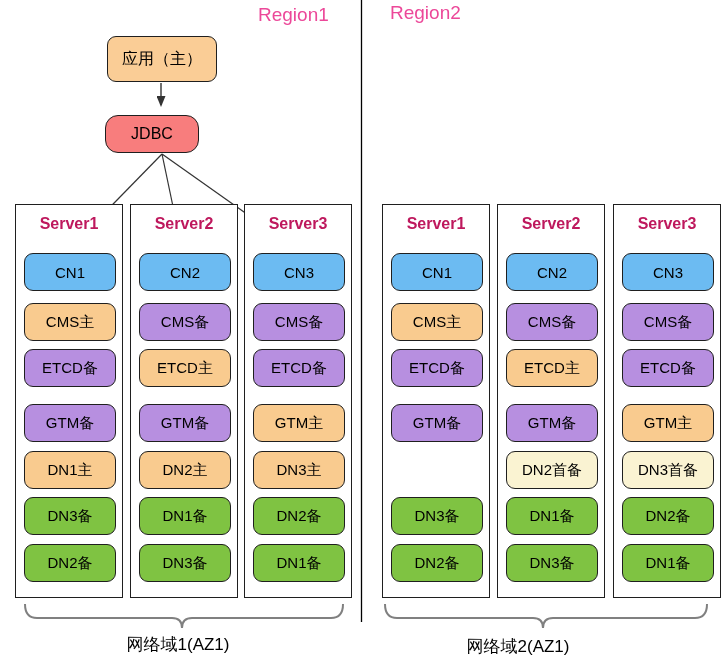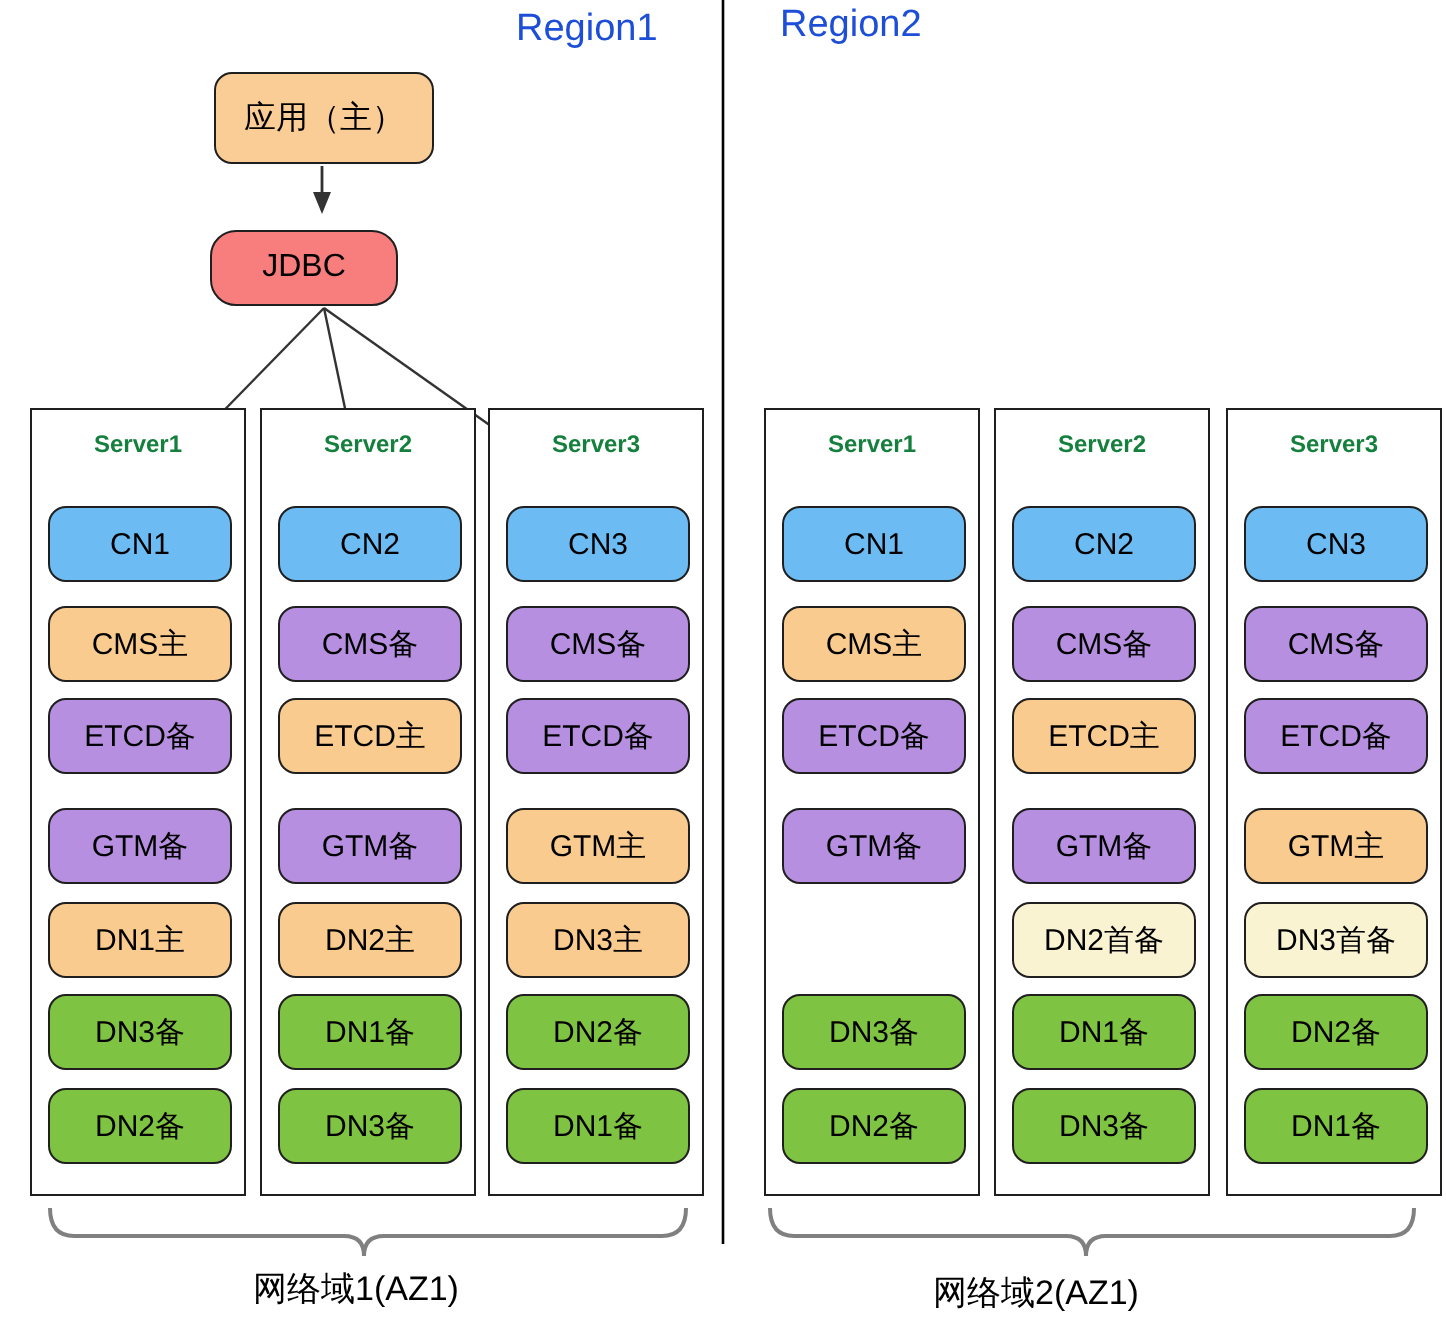--- a/index.html
+++ b/index.html
@@ -1,31 +1,31 @@
 <!DOCTYPE html>
 <html><head>
 <meta charset="utf-8">
 <style>
   html,body{margin:0;padding:0;background:#ffffff;}
   #stage{
     position:relative;width:723px;height:661px;background:#ffffff;overflow:hidden;
     font-family:"Liberation Sans","DejaVu Sans",sans-serif;color:#000;
   }
   #overlay{position:absolute;left:0;top:0;width:723px;height:661px;pointer-events:none;}
-  .region-label{position:absolute;font-size:19px;color:#1d4ed8;}
+  .region-label{position:absolute;font-size:19px;color:#ec4899;}
   .top-box{
     position:absolute;display:flex;align-items:center;justify-content:center;
     border:1.6px solid #1f1f1f;border-radius:9px;font-size:16px;box-sizing:border-box;
   }
   .server-col{
     position:absolute;border:1.4px solid #1f1f1f;background:#ffffff;box-sizing:border-box;
   }
   .server-title{
     position:absolute;left:0;top:10px;width:100%;text-align:center;
-    font-weight:bold;font-size:12px;color:#15803d;
+    font-weight:bold;font-size:16px;color:#be185d;
   }
   .node-box{
     position:absolute;left:8px;width:92px;height:38px;box-sizing:border-box;
     border:1.6px solid #1f1f1f;border-radius:9px;
     display:flex;align-items:center;justify-content:center;font-size:15px;color:#000;
   }
   .net-label{position:absolute;width:220px;text-align:center;font-size:17px;color:#000;}
 </style>
 </head>
 <body>

